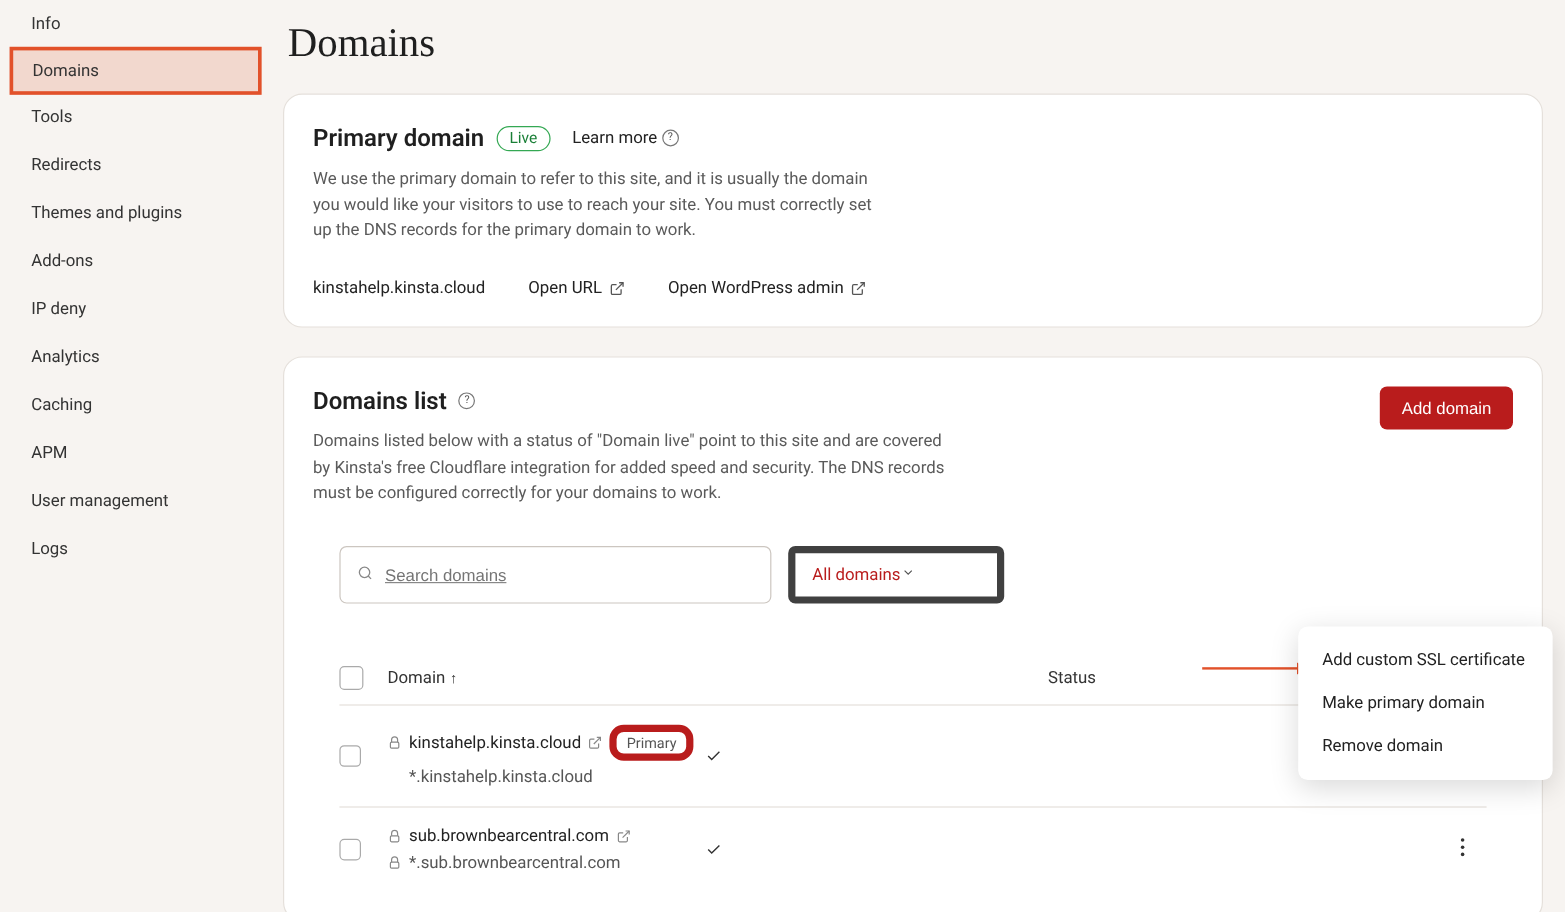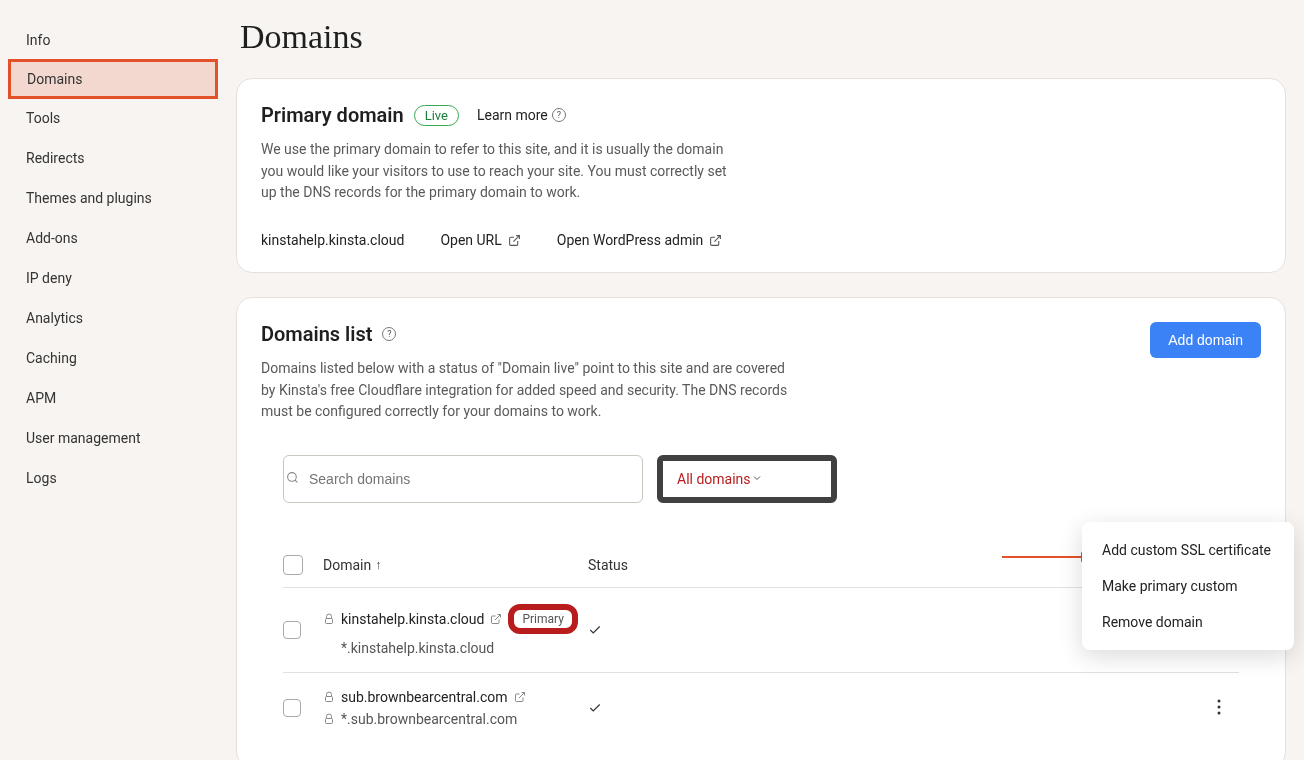--- a/index.html
+++ b/index.html
@@ -15,21 +15,20 @@
       width: 1304px;
       height: 760px;
       overflow: hidden;
     }
     .container {
       display: flex;
       height: 100%;
     }
     .sidebar {
       width: 226px;
-      padding-top: 20px;
       flex-shrink: 0;
     }
     .sidebar-item {
       padding: 12px 26px;
       cursor: pointer;
       color: #333;
       font-size: 14px;
     }
     .sidebar-item.active {
       background: #f2d8ce;
@@ -114,44 +113,45 @@
     .domains-list-header-left {
       max-width: 540px;
     }
     .domains-list-title-row {
       display: flex;
       align-items: center;
       gap: 10px;
       margin-bottom: 12px;
     }
     .add-domain-btn {
-      background: #3b82f6;
+      background: #b91c1c;
       color: #fff;
       border: none;
       border-radius: 6px;
       padding: 10px 18px;
       font-size: 14px;
       font-weight: 500;
       cursor: pointer;
     }
     .filter-row {
       display: flex;
       gap: 14px;
       margin-top: 32px;
       margin-left: 22px;
     }
     .search-box {
       display: flex;
       align-items: center;
       border: 1px solid #ccc6c0;
       border-radius: 6px;
-      padding: 10px 2px;
+      padding: 10px 14px;
       width: 360px;
       gap: 10px;
       color: #888;
+      text-decoration: underline;
     }
     .search-box input {
       border: none;
       outline: none;
       font-size: 14px;
       width: 100%;
       background: transparent;
     }
     .dropdown {
       display: flex;
@@ -169,20 +169,21 @@
       margin-right: 22px;
       position: relative;
     }
     .table-header-row {
       display: flex;
       align-items: center;
       padding: 12px 0;
       border-bottom: 1px solid #e5e0db;
       color: #333;
       font-size: 14px;
+      text-align: center;
     }
     .col-check {
       width: 40px;
       display: flex;
       align-items: center;
     }
     .col-domain {
       width: 265px;
       display: flex;
       align-items: center;
@@ -489,18 +490,18 @@
         </div>
       </div>
     </div>
 
     <div class="arrow-annotation">
       <div class="arrow-line"></div>
     </div>
 
     <div class="popup-menu">
       <div class="popup-item">Add custom SSL certificate</div>
-      <div class="popup-item">Make primary custom</div>
+      <div class="popup-item">Make primary domain</div>
       <div class="popup-item">Remove domain</div>
     </div>
 
   </div>
 </div>
 
 </body></html>

